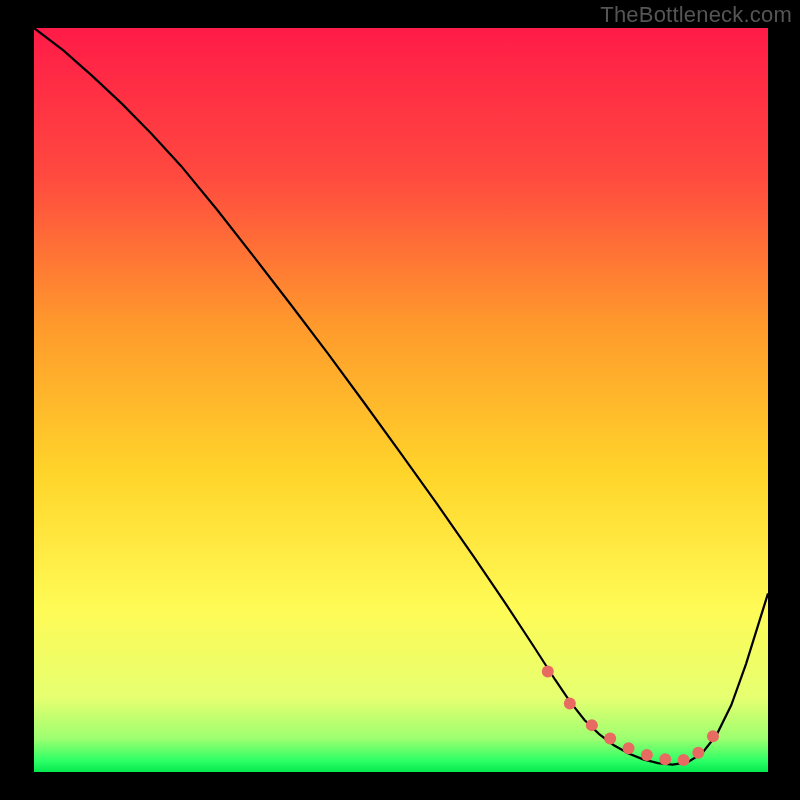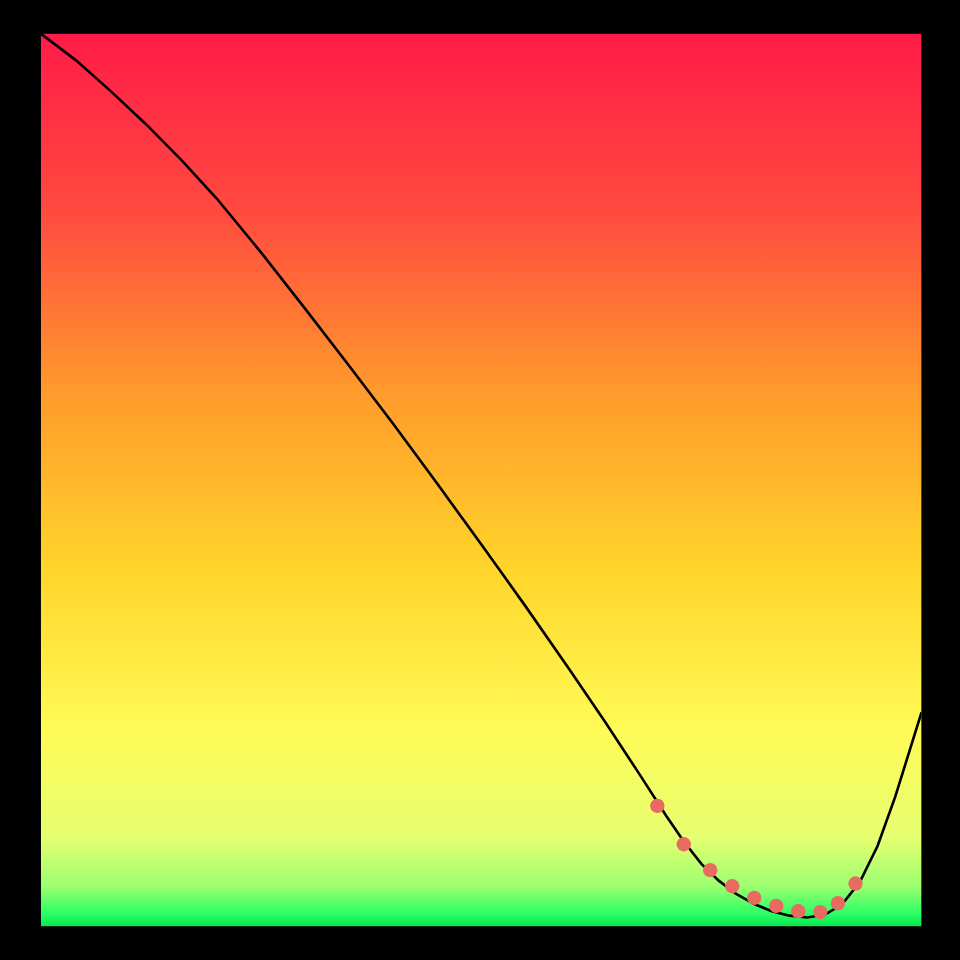--- a/index.html
+++ b/index.html
@@ -42,20 +42,21 @@
     width: 734px;
     height: 744px;
     display: block;
   }
 </style>
 </head>
 <body>
 
 <div class="frame">
 
+  <div class="watermark">TheBottleneck.com</div>
 
   <div class="plot-outer">
     <svg class="plot" viewBox="0 0 734 744" preserveAspectRatio="none">
       <defs>
         <linearGradient id="bg-grad" x1="0" y1="0" x2="0" y2="1">
             <stop offset="0%" stop-color="#ff1b48"></stop>
             <stop offset="20%" stop-color="#ff4a3f"></stop>
             <stop offset="40%" stop-color="#ff9a2c"></stop>
             <stop offset="60%" stop-color="#ffd52a"></stop>
             <stop offset="78%" stop-color="#fffb56"></stop>

